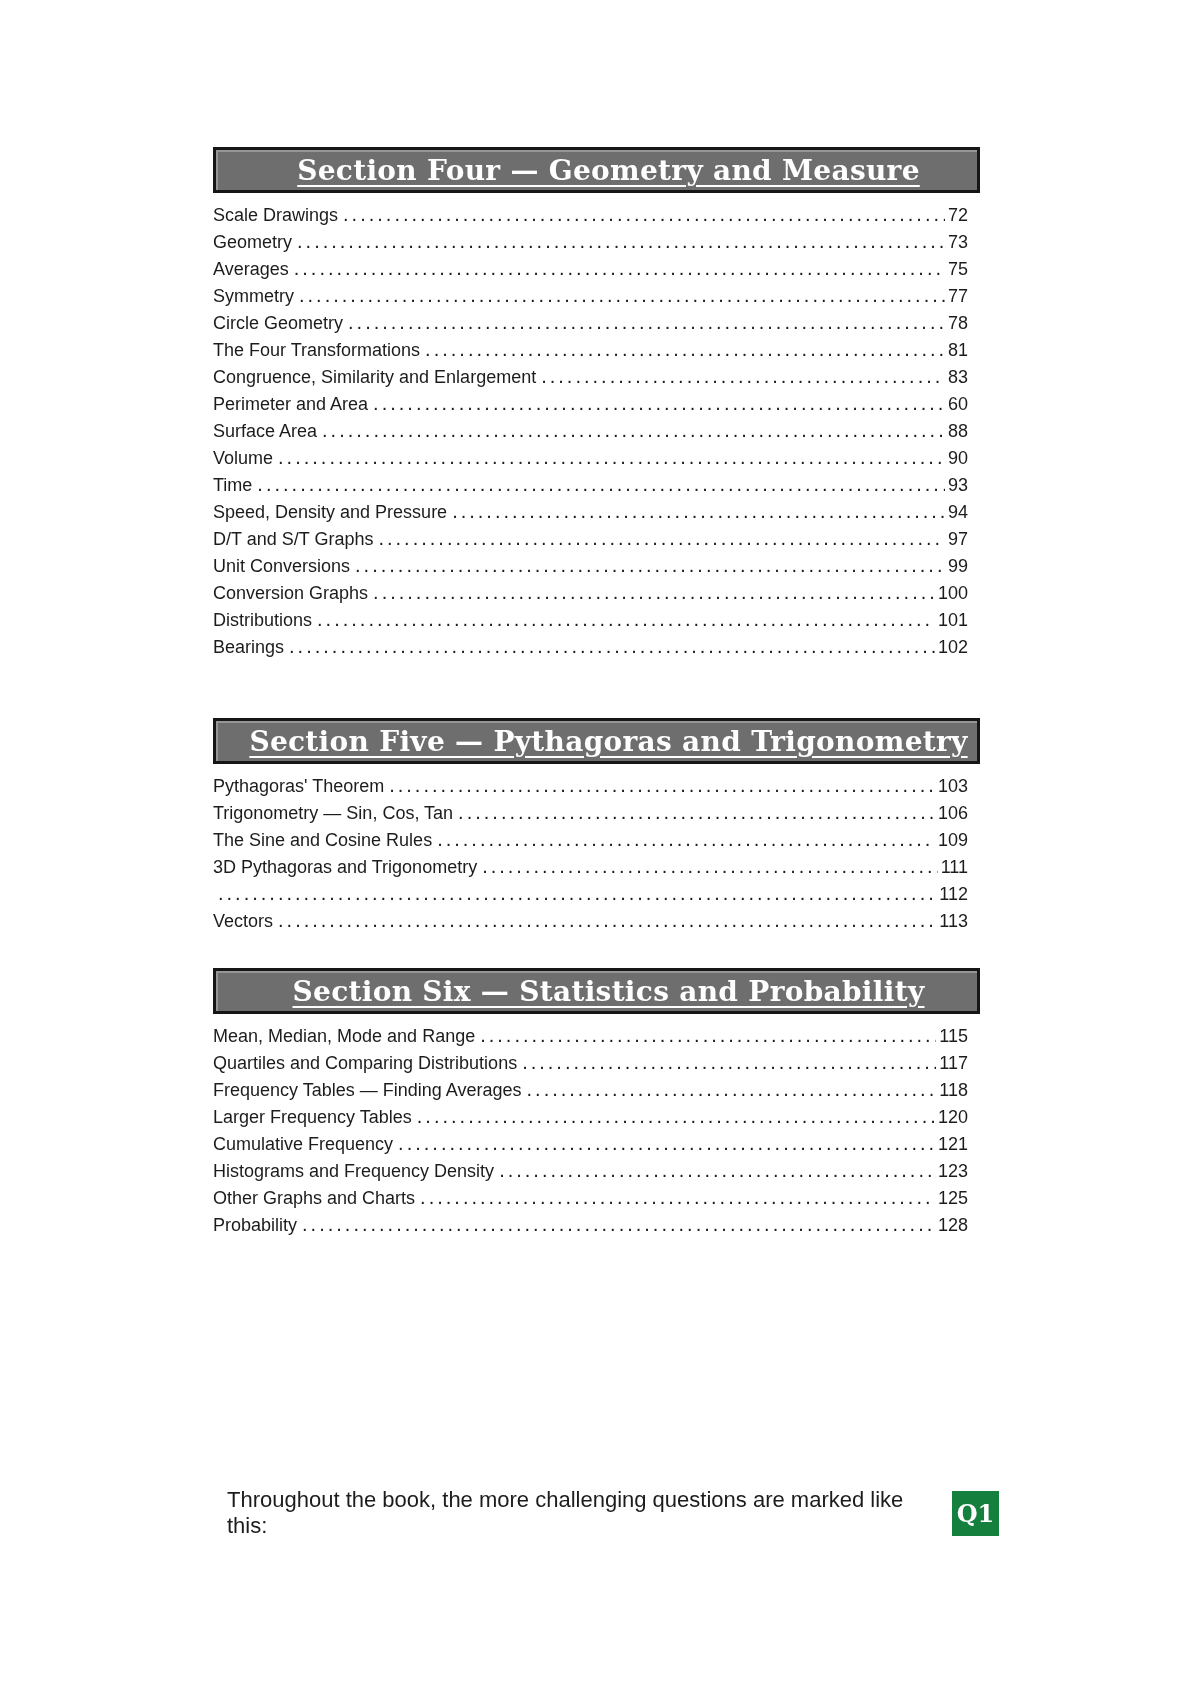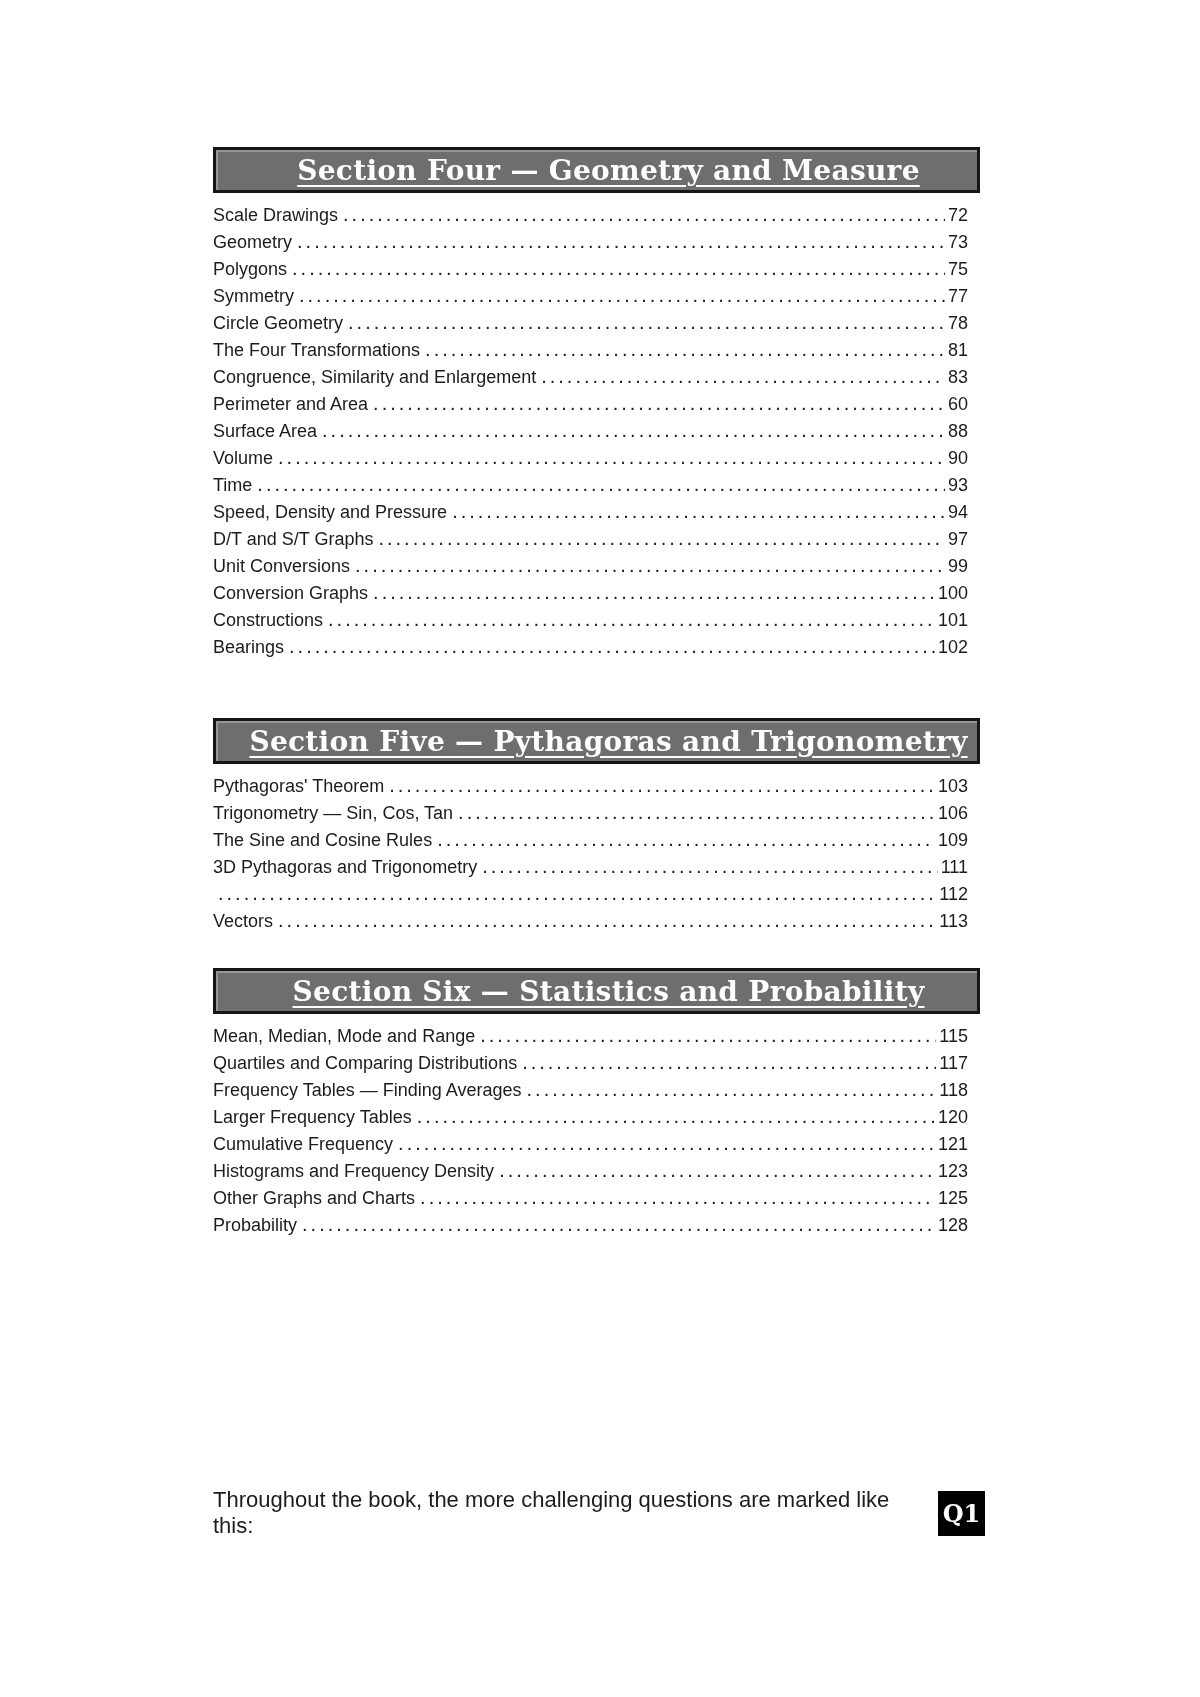--- a/index.html
+++ b/index.html
@@ -59,33 +59,33 @@
     font-size: 20px;
     color: #1c1c1c;
   }
   .toc-dots::after {
     content: "................................................................................................................................................................................................................";
   }
   .toc-page { white-space: nowrap; }
 
   .footnote {
     position: absolute;
-    left: 213px;
+    left: 227px;
     top: 1487px;
     width: 772px;
     display: flex;
     justify-content: flex-end;
     align-items: center;
     gap: 11px;
     font-size: 22px;
   }
   .q1-badge {
     width: 47px;
     height: 45px;
-    background: #000000;
+    background: #15803d;
     color: #ffffff;
     display: flex;
     align-items: center;
     justify-content: center;
     font-family: "DejaVu Serif", serif;
     font-weight: bold;
     font-size: 24px;
     flex: none;
   }
 </style>
@@ -103,21 +103,21 @@
           <span class="toc-title">Scale Drawings</span>
           <span class="toc-dots"></span>
           <span class="toc-page">72</span>
         </li>
       <li class="toc-row">
           <span class="toc-title">Geometry</span>
           <span class="toc-dots"></span>
           <span class="toc-page">73</span>
         </li>
       <li class="toc-row">
-          <span class="toc-title">Polygons</span>
+          <span class="toc-title">Averages</span>
           <span class="toc-dots"></span>
           <span class="toc-page">75</span>
         </li>
       <li class="toc-row">
           <span class="toc-title">Symmetry</span>
           <span class="toc-dots"></span>
           <span class="toc-page">77</span>
         </li>
       <li class="toc-row">
           <span class="toc-title">Circle Geometry</span>
@@ -168,21 +168,21 @@
           <span class="toc-title">Unit Conversions</span>
           <span class="toc-dots"></span>
           <span class="toc-page">99</span>
         </li>
       <li class="toc-row">
           <span class="toc-title">Conversion Graphs</span>
           <span class="toc-dots"></span>
           <span class="toc-page">100</span>
         </li>
       <li class="toc-row">
-          <span class="toc-title">Constructions</span>
+          <span class="toc-title">Distributions</span>
           <span class="toc-dots"></span>
           <span class="toc-page">101</span>
         </li>
       <li class="toc-row">
           <span class="toc-title">Bearings</span>
           <span class="toc-dots"></span>
           <span class="toc-page">102</span>
         </li>
     </ul>
   </section>

